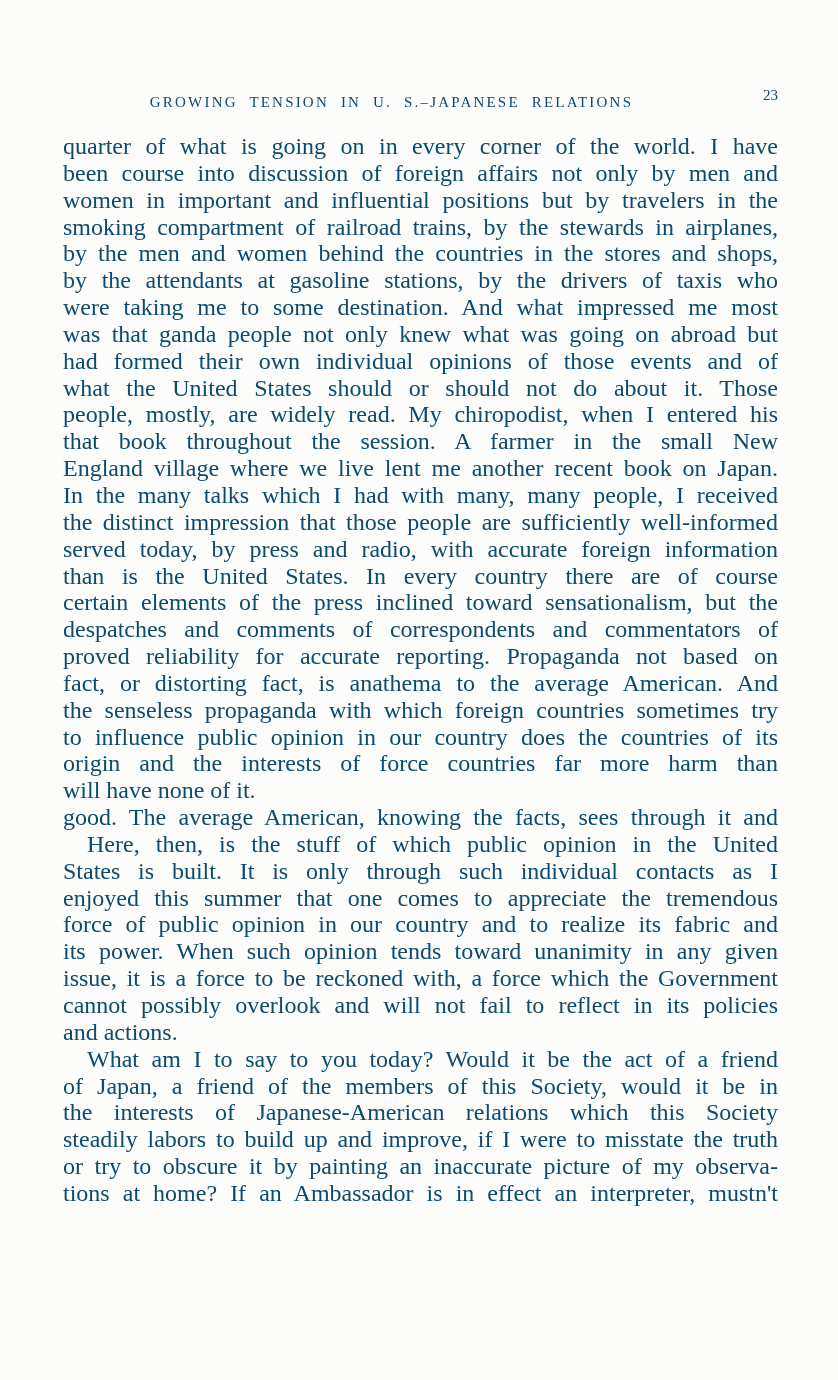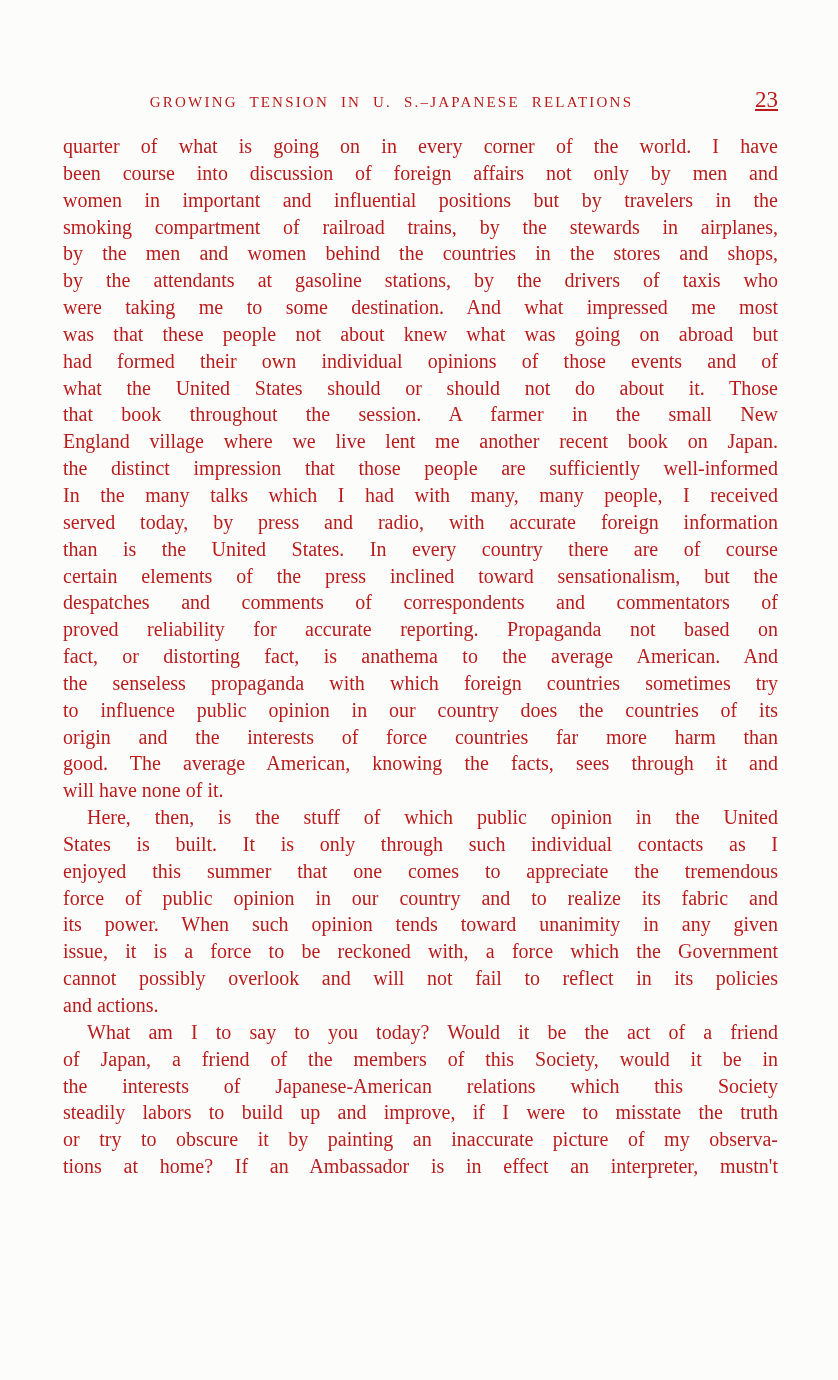--- a/index.html
+++ b/index.html
@@ -6,21 +6,21 @@
     margin: 0;
     padding: 0;
     background: #e8e8e6;
   }
   .page {
     position: relative;
     width: 838px;
     height: 1380px;
     margin: 0 auto;
     background: #fcfcfa;
-    color: #b91c1c;
+    color: #0c4a6e;
     font-family: "Liberation Serif", "DejaVu Serif", serif;
     overflow: hidden;
   }
   .running-header {
     position: absolute;
     top: 90px;
     left: 63px;
     width: 715px;
     height: 30px;
   }
@@ -32,29 +32,28 @@
     text-align: center;
     font-size: 15px;
     letter-spacing: 2.2px;
     word-spacing: 6px;
     white-space: nowrap;
   }
   .page-number {
     position: absolute;
     right: 0;
     top: -3px;
-    font-size: 23px;
-    text-decoration: underline;
+    font-size: 15px;
   }
   .body-text {
     position: absolute;
     top: 133px;
     left: 63px;
     width: 715px;
-    font-size: 20px;
+    font-size: 24px;
     line-height: 26.85px;
   }
   .paragraph { margin: 0; }
   .line {
     text-align: justify;
     text-align-last: justify;
     white-space: normal;
   }
   .line.flush-left {
     text-align-last: left;
@@ -73,38 +72,39 @@
   </div>
   <div class="body-text">
       <div class="paragraph">
         <div class="line">quarter of what is going on in every corner of the world. I have</div>
         <div class="line">been course into discussion of foreign affairs not only by men and</div>
         <div class="line">women in important and influential positions but by travelers in the</div>
         <div class="line">smoking compartment of railroad trains, by the stewards in airplanes,</div>
         <div class="line">by the men and women behind the countries in the stores and shops,</div>
         <div class="line">by the attendants at gasoline stations, by the drivers of taxis who</div>
         <div class="line">were taking me to some destination. And what impressed me most</div>
-        <div class="line">was that these people not about knew what was going on abroad but</div>
+        <div class="line">was that ganda people not only knew what was going on abroad but</div>
         <div class="line">had formed their own individual opinions of those events and of</div>
         <div class="line">what the United States should or should not do about it. Those</div>
+        <div class="line">people, mostly, are widely read. My chiropodist, when I entered his</div>
         <div class="line">that book throughout the session. A farmer in the small New</div>
         <div class="line">England village where we live lent me another recent book on Japan.</div>
+        <div class="line">In the many talks which I had with many, many people, I received</div>
         <div class="line">the distinct impression that those people are sufficiently well-informed</div>
-        <div class="line">In the many talks which I had with many, many people, I received</div>
         <div class="line">served today, by press and radio, with accurate foreign information</div>
         <div class="line">than is the United States. In every country there are of course</div>
         <div class="line">certain elements of the press inclined toward sensationalism, but the</div>
         <div class="line">despatches and comments of correspondents and commentators of</div>
         <div class="line">proved reliability for accurate reporting. Propaganda not based on</div>
         <div class="line">fact, or distorting fact, is anathema to the average American. And</div>
         <div class="line">the senseless propaganda with which foreign countries sometimes try</div>
         <div class="line">to influence public opinion in our country does the countries of its</div>
         <div class="line">origin and the interests of force countries far more harm than</div>
+        <div class="line flush-left">will have none of it.</div>
         <div class="line">good. The average American, knowing the facts, sees through it and</div>
-        <div class="line flush-left">will have none of it.</div>
       </div>
       <div class="paragraph">
         <div class="line indent">Here, then, is the stuff of which public opinion in the United</div>
         <div class="line">States is built. It is only through such individual contacts as I</div>
         <div class="line">enjoyed this summer that one comes to appreciate the tremendous</div>
         <div class="line">force of public opinion in our country and to realize its fabric and</div>
         <div class="line">its power. When such opinion tends toward unanimity in any given</div>
         <div class="line">issue, it is a force to be reckoned with, a force which the Government</div>
         <div class="line">cannot possibly overlook and will not fail to reflect in its policies</div>
         <div class="line flush-left">and actions.</div>

